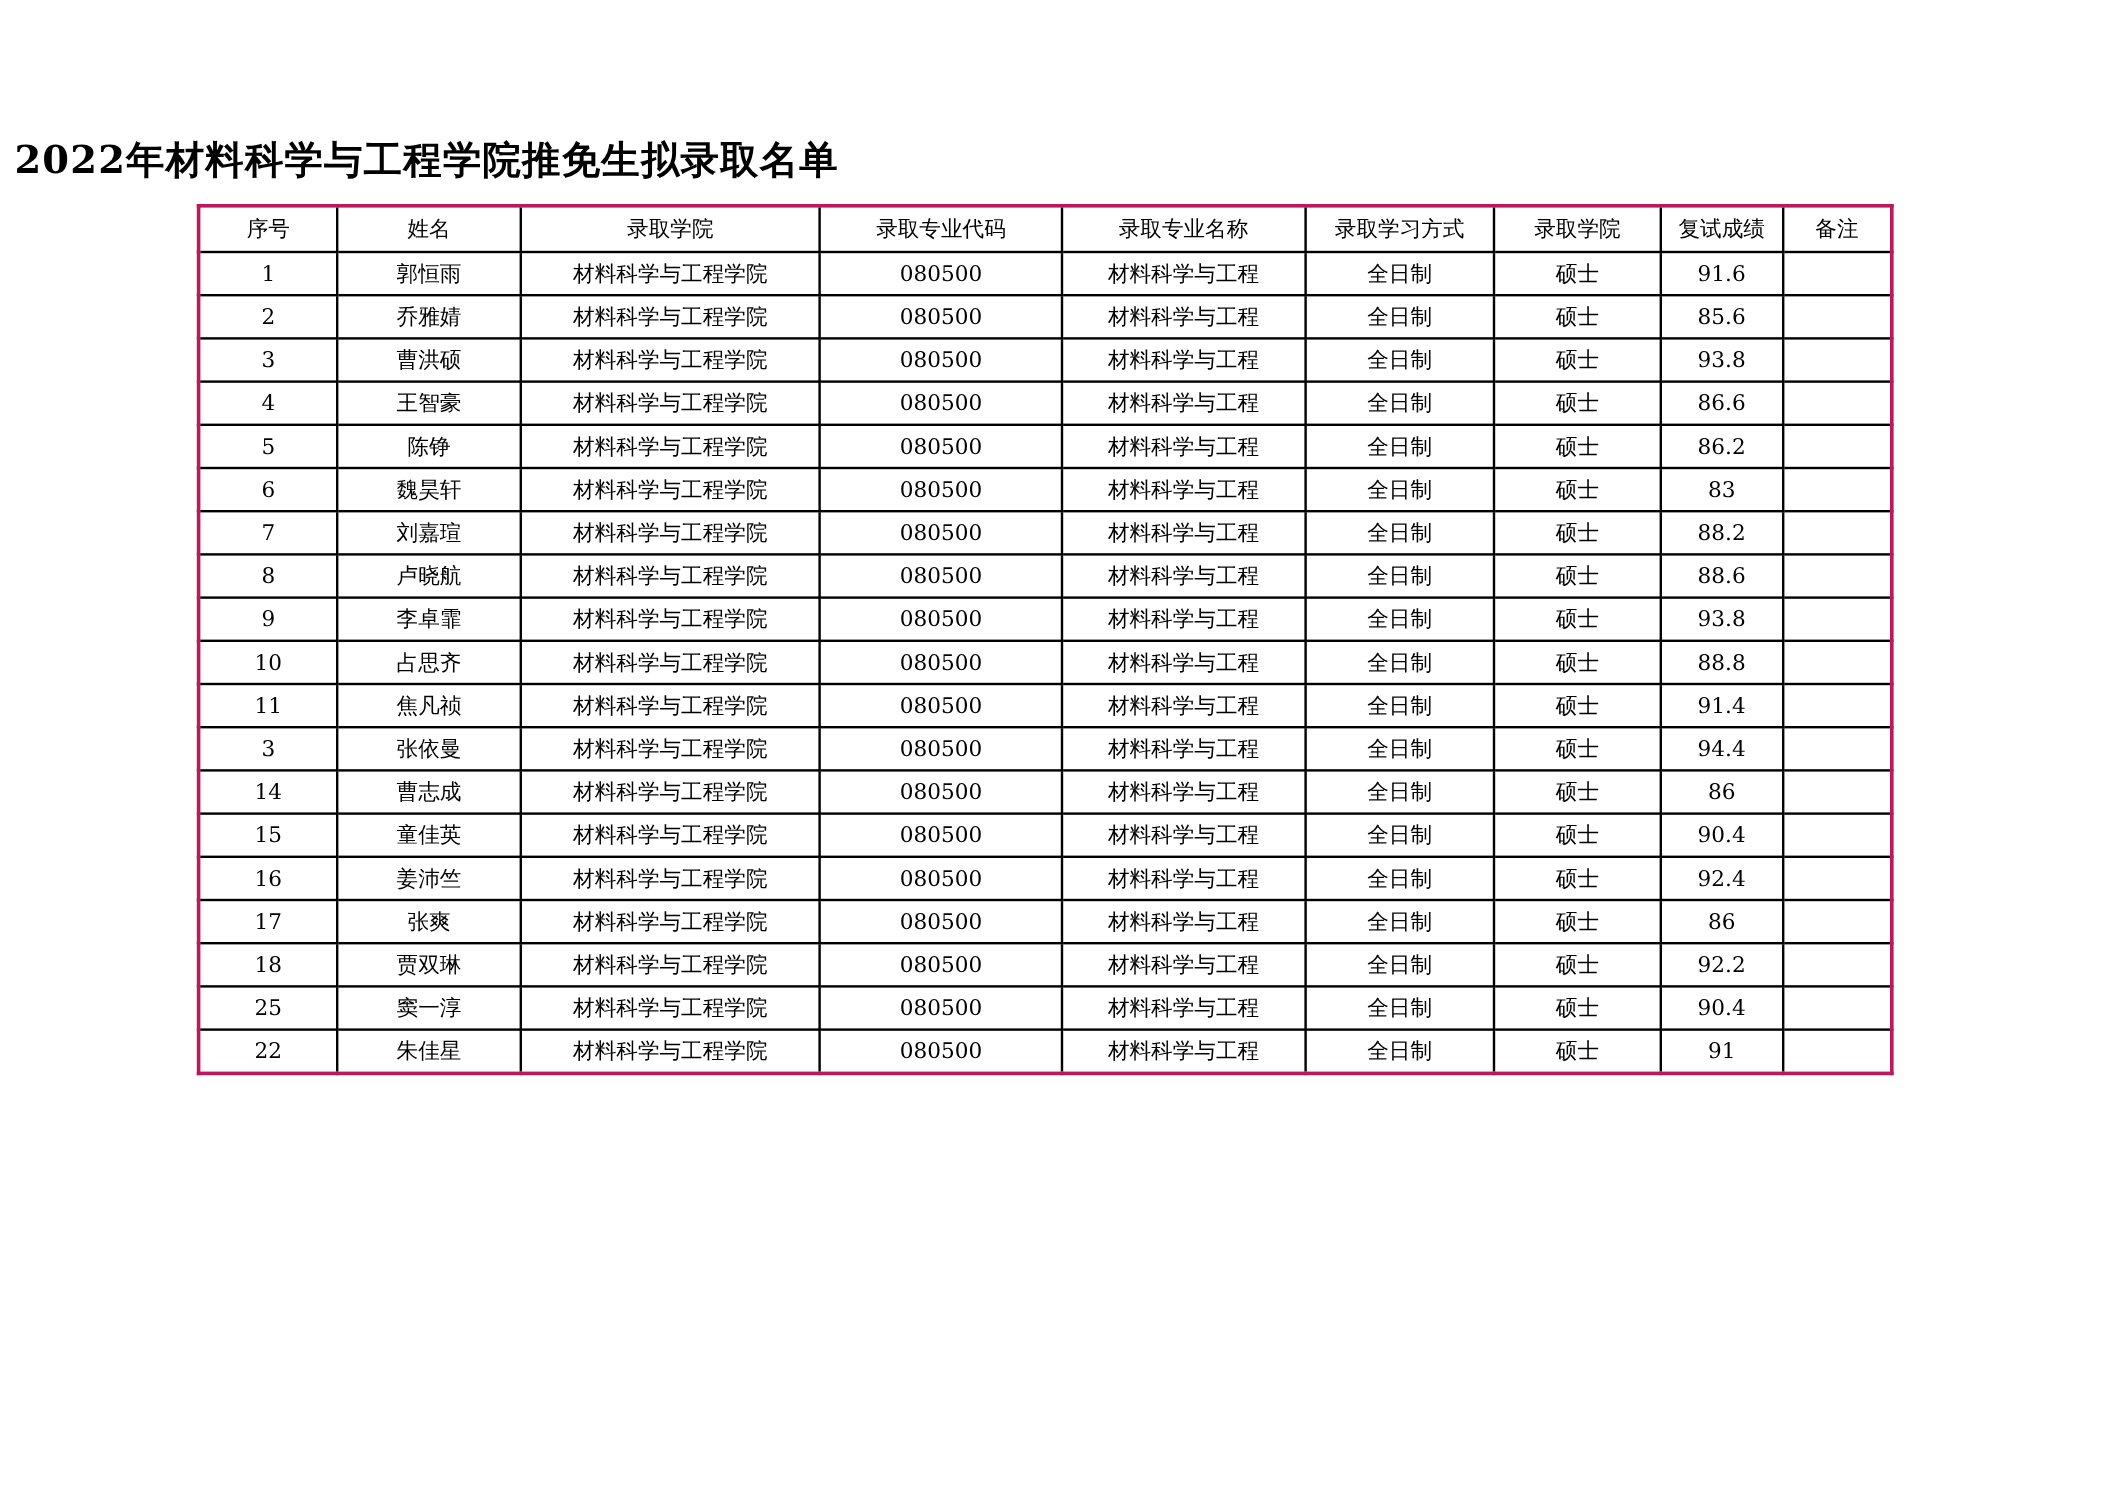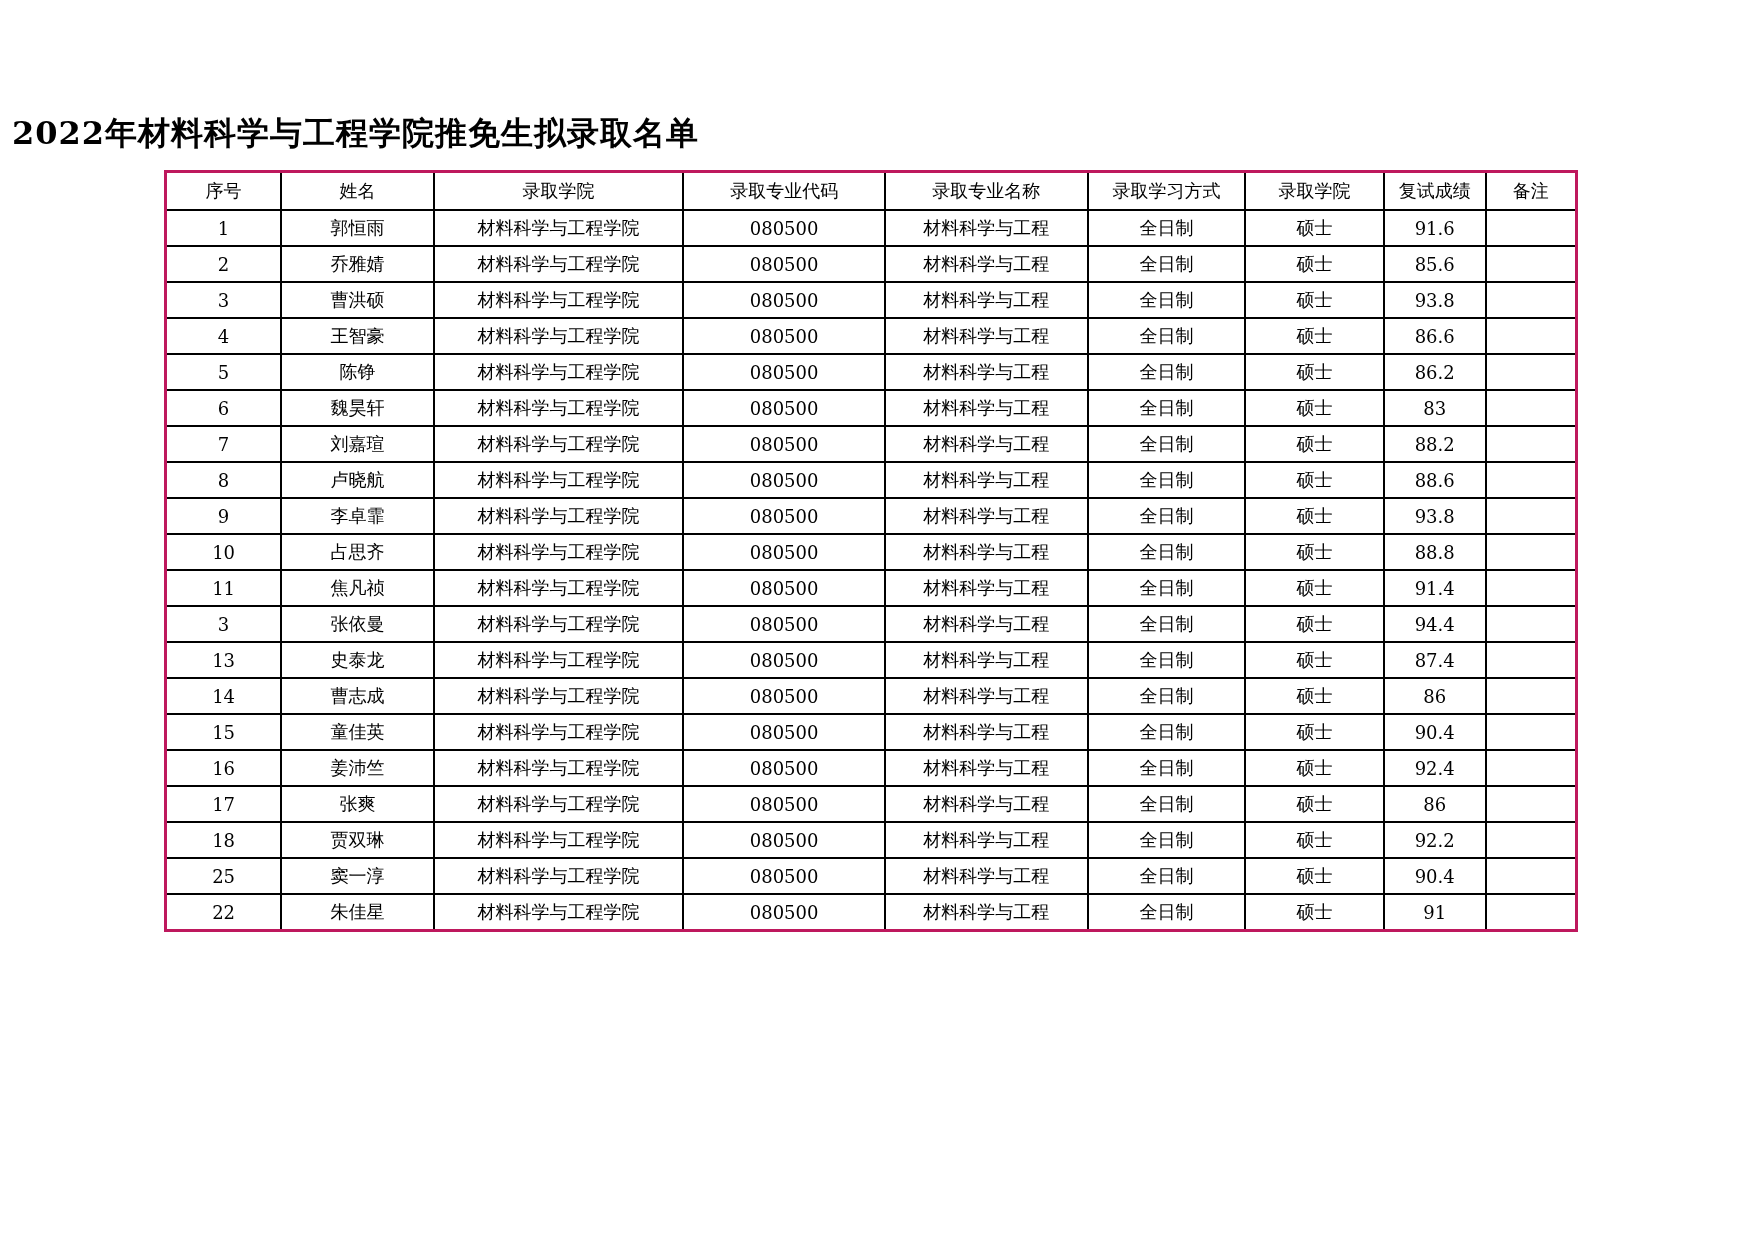--- a/index.html
+++ b/index.html
@@ -215,31 +215,20 @@
         <td>张依曼</td>
         <td>材料科学与工程学院</td>
         <td>080500</td>
         <td>材料科学与工程</td>
         <td>全日制</td>
         <td>硕士</td>
         <td>94.4</td>
         <td></td>
       </tr>
       <tr>
-        <td>13</td>
-        <td>史泰龙</td>
-        <td>材料科学与工程学院</td>
-        <td>080500</td>
-        <td>材料科学与工程</td>
-        <td>全日制</td>
-        <td>硕士</td>
-        <td>87.4</td>
-        <td></td>
-      </tr>
-      <tr>
         <td>14</td>
         <td>曹志成</td>
         <td>材料科学与工程学院</td>
         <td>080500</td>
         <td>材料科学与工程</td>
         <td>全日制</td>
         <td>硕士</td>
         <td>86</td>
         <td></td>
       </tr>

